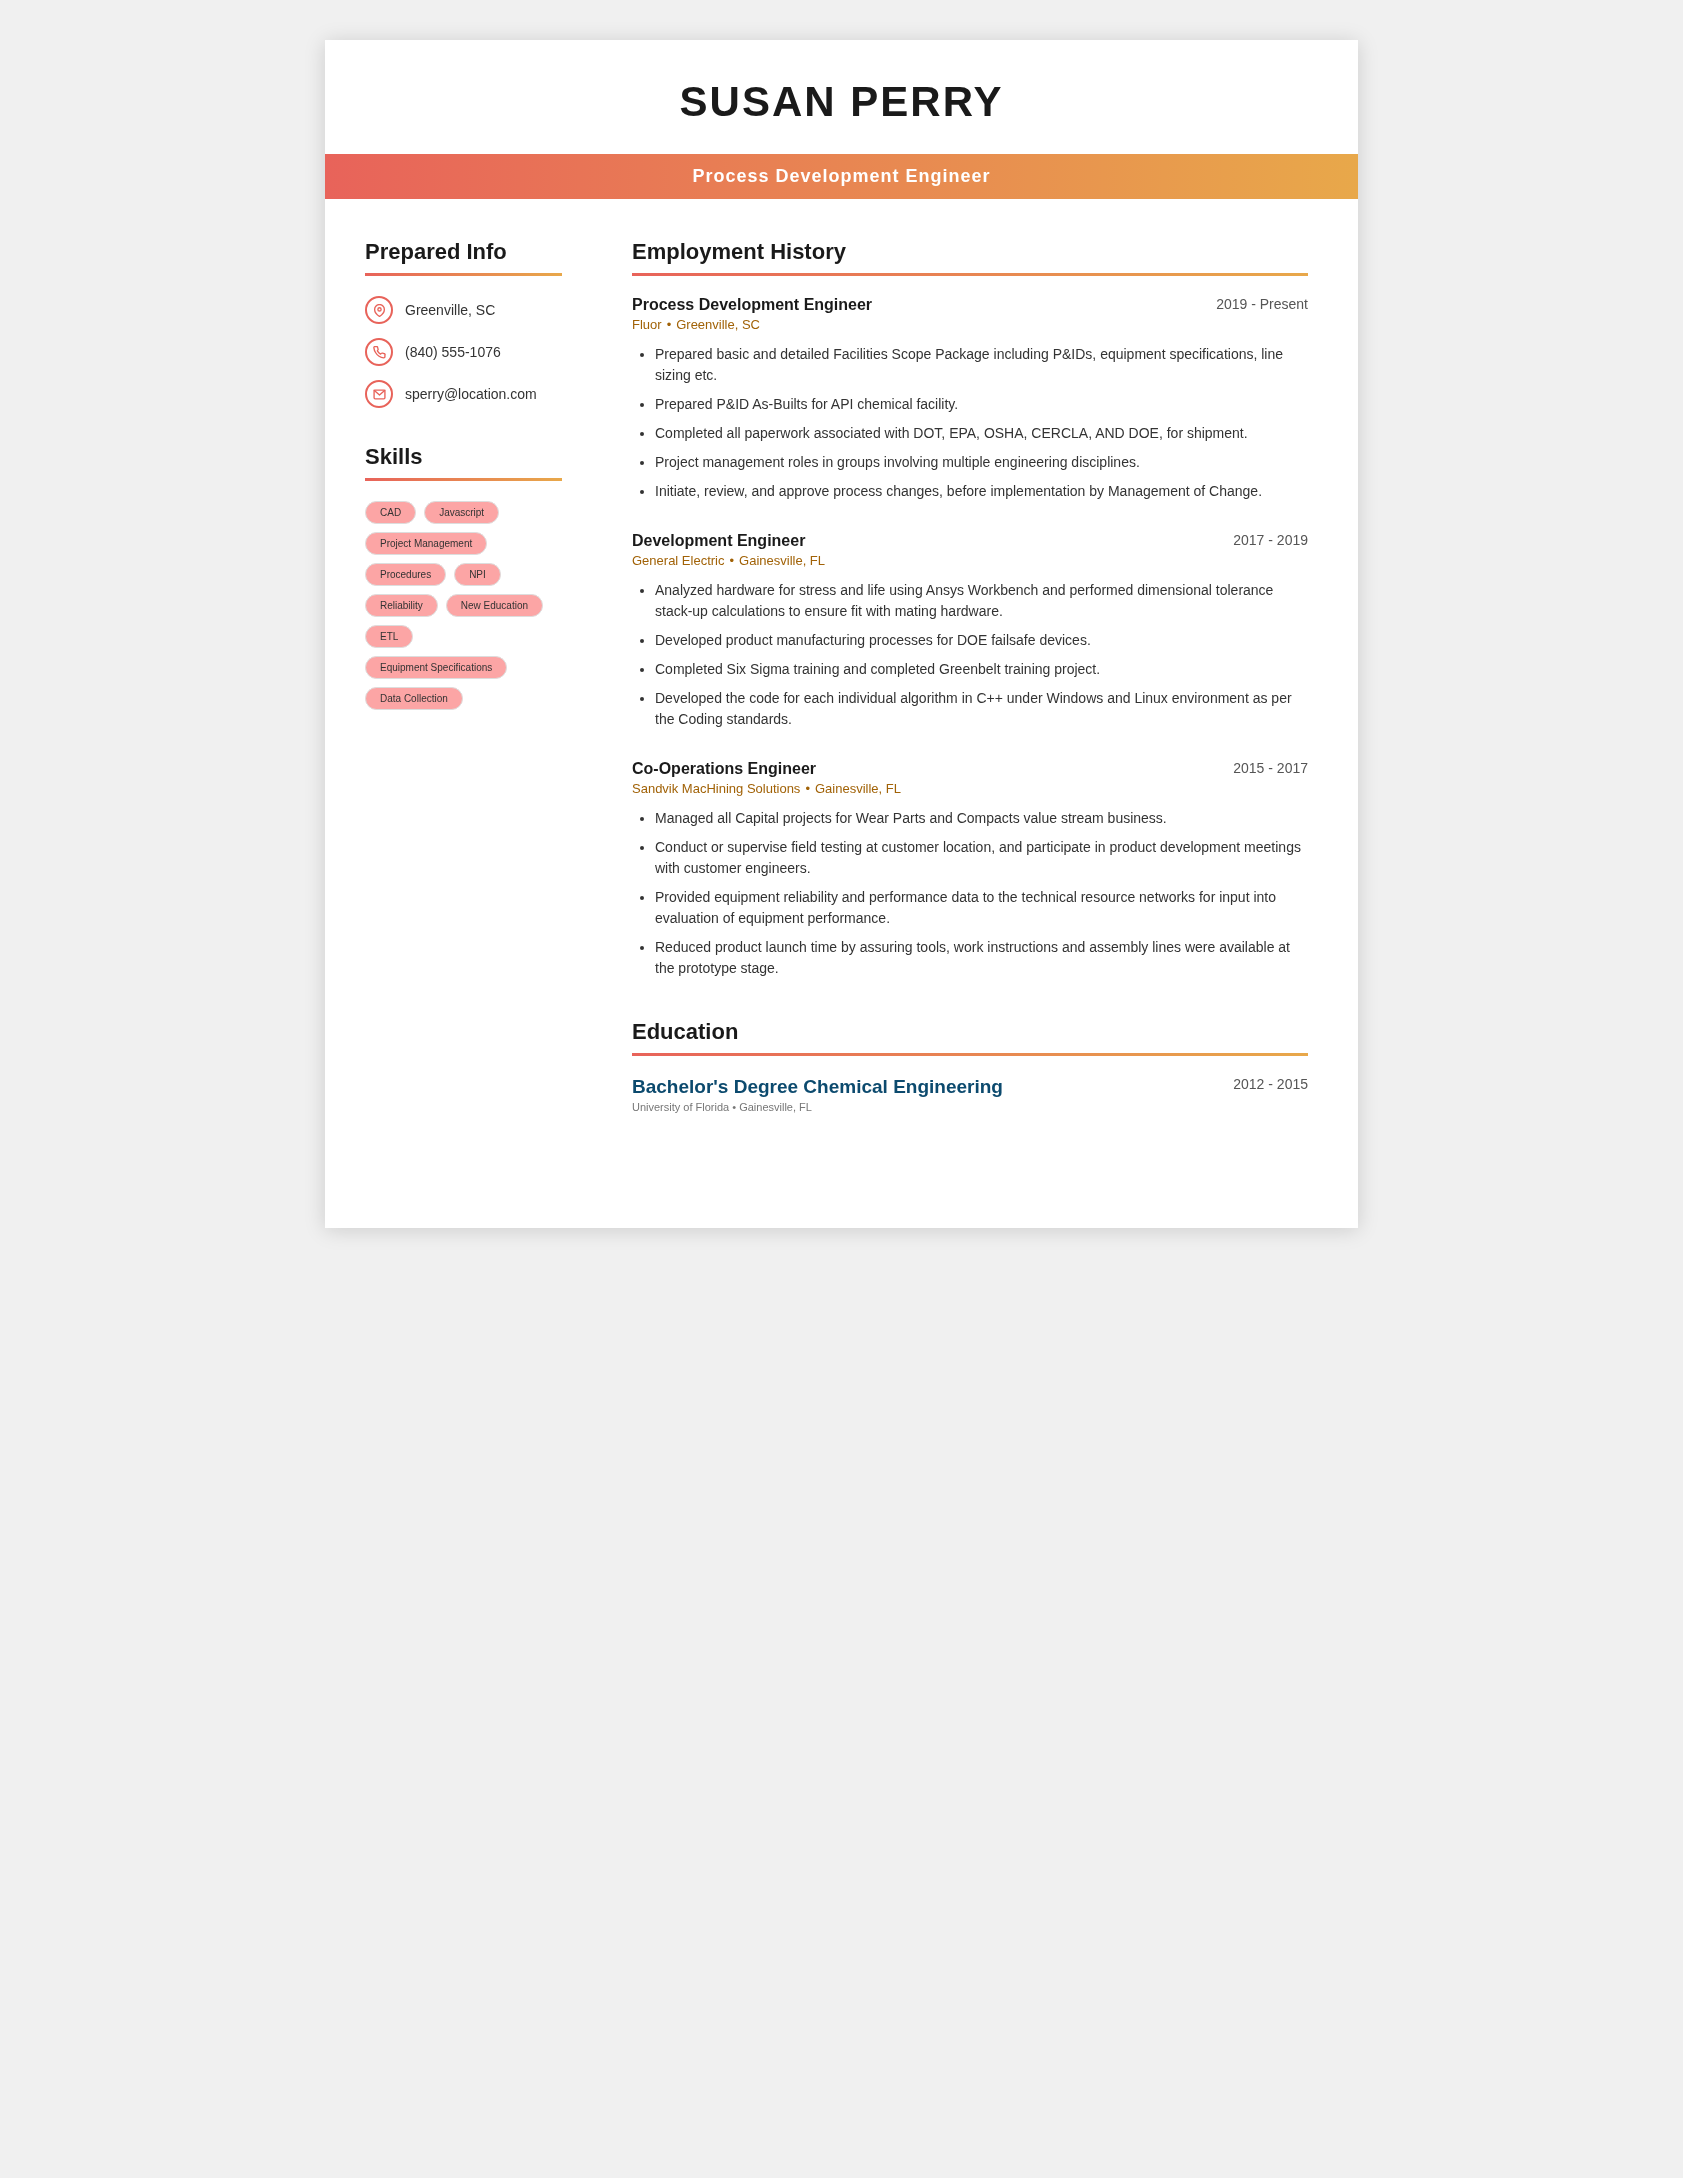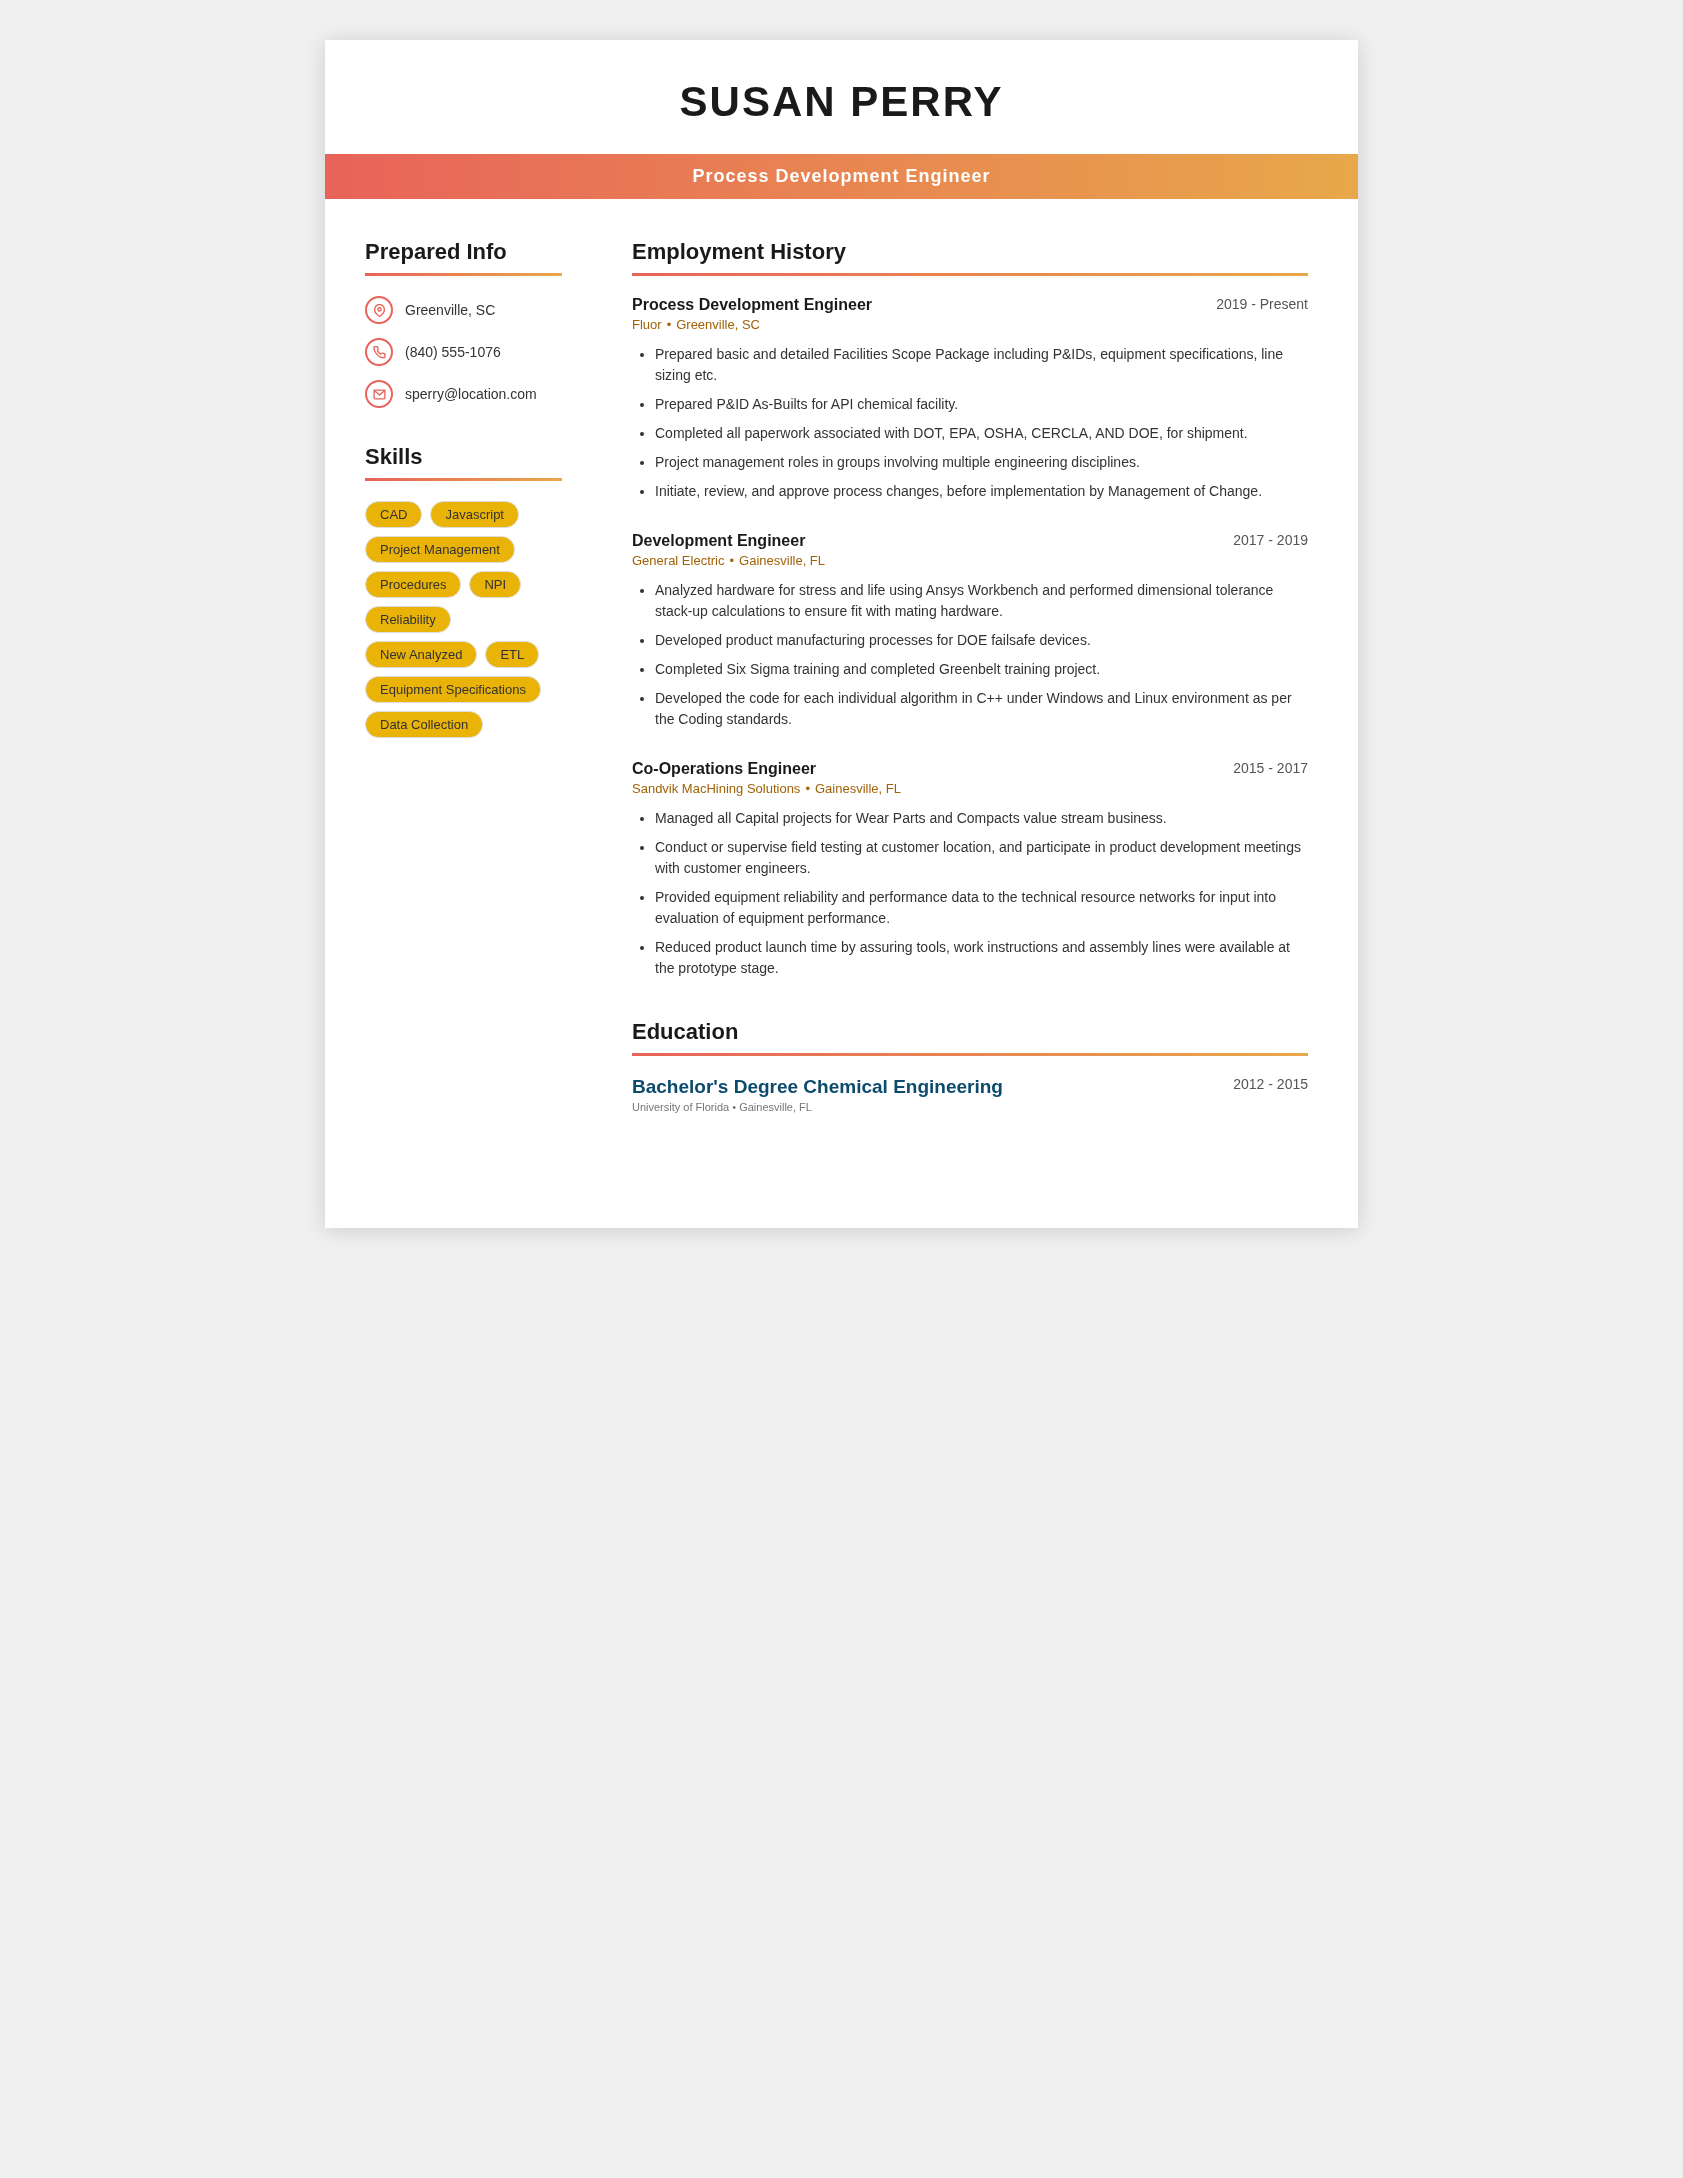--- a/index.html
+++ b/index.html
@@ -91,25 +91,25 @@
     .skills-section {
       margin-top: 10px;
     }
     .skills-tags {
       display: flex;
       flex-wrap: wrap;
       gap: 8px;
       margin-top: 10px;
     }
     .skill-tag {
-      background: #eab308;
+      background: #fca5a5;
       border: 1px solid #ddd;
       border-radius: 20px;
       padding: 5px 14px;
-      font-size: 13px;
+      font-size: 10px;
       color: #333;
     }
     .employment-section {
       margin-bottom: 40px;
     }
     .job-entry {
       margin-bottom: 30px;
     }
     .job-header {
       display: flex;
@@ -228,21 +228,21 @@
       <div class="skills-section">
         <div class="section-title">Skills</div>
         <div class="section-divider"></div>
         <div class="skills-tags" id="skills-tags">
             <span class="skill-tag">CAD</span>
             <span class="skill-tag">Javascript</span>
             <span class="skill-tag">Project Management</span>
             <span class="skill-tag">Procedures</span>
             <span class="skill-tag">NPI</span>
             <span class="skill-tag">Reliability</span>
-            <span class="skill-tag">New Analyzed</span>
+            <span class="skill-tag">New Education</span>
             <span class="skill-tag">ETL</span>
             <span class="skill-tag">Equipment Specifications</span>
             <span class="skill-tag">Data Collection</span>
           </div>
       </div>
 
     </div>
 
     <div class="main-content">
 

